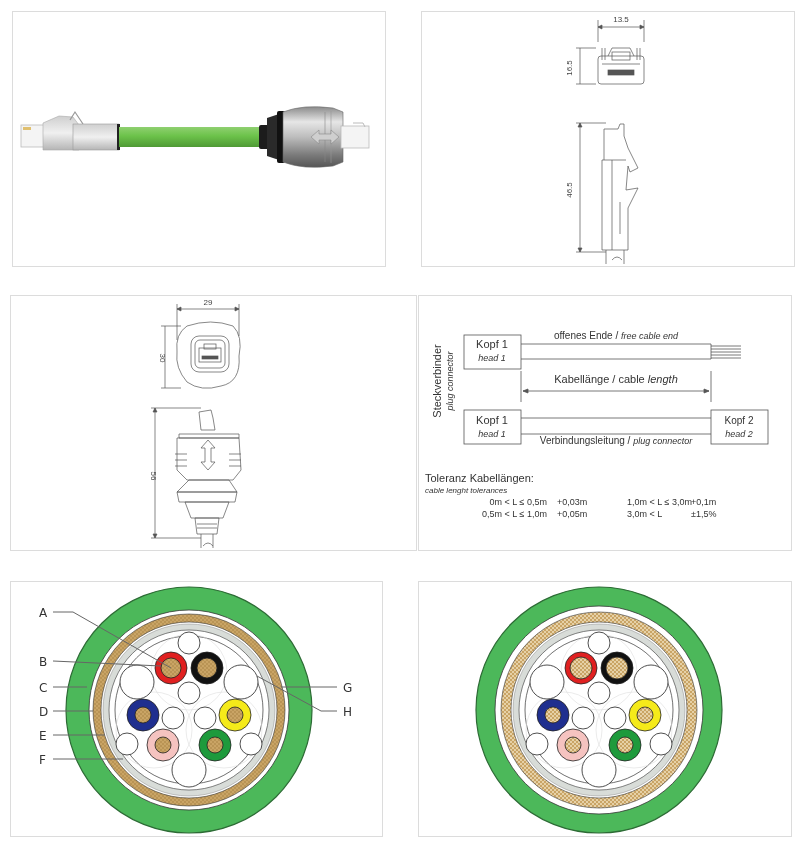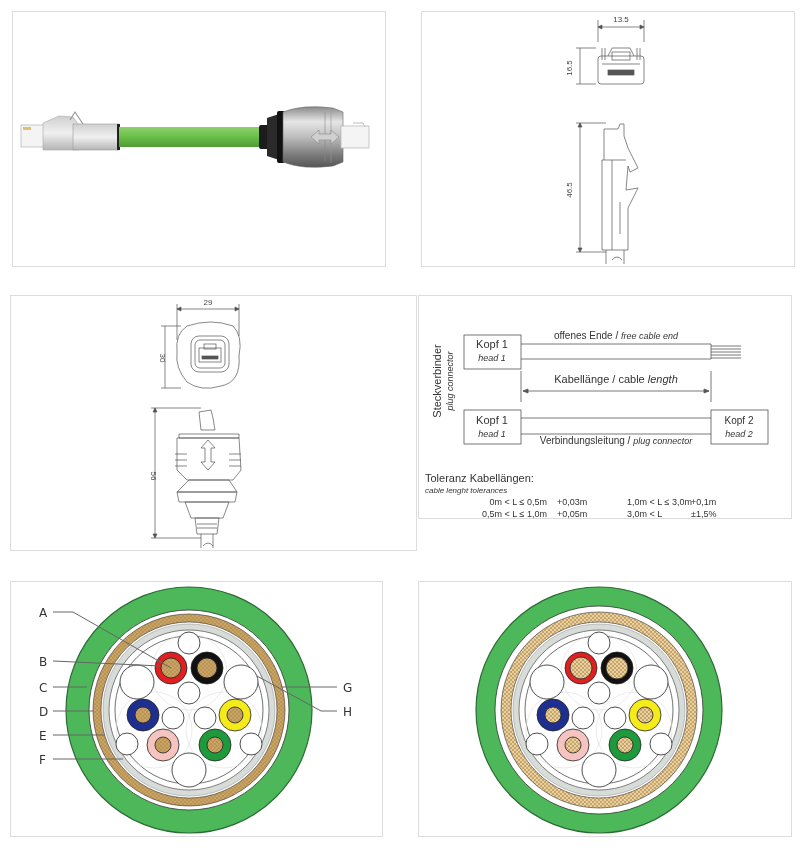--- a/index.html
+++ b/index.html
@@ -147,21 +147,21 @@
       <line x1="186" y1="232" x2="206" y2="232"></line>
       <path d="M190 238 L190 252 M202 238 L202 252"></path>
       <path d="M192 250 q5 -6 10 0"></path>
     </g>
     <text class="dim" x="197" y="9" text-anchor="middle">29</text>
     <text class="dim" x="149" y="62" text-anchor="middle" transform="rotate(90 149 62)">30</text>
     <text class="dim" x="140" y="180" text-anchor="middle" transform="rotate(90 140 180)">56</text>
   </svg>
 </div>
 
-<div class="panel" style="left:418px; top:295px; width:374px; height:224px;">
+<div class="panel" style="left:418px; top:295px; width:374px; height:256px;">
   <svg width="374" height="256" viewBox="0 0 374 256">
 
     <text class="lbl" x="22" y="85" text-anchor="middle" transform="rotate(-90 22 85)">Steckverbinder</text>
     <text class="lbl-i" x="34" y="85" text-anchor="middle" transform="rotate(-90 34 85)">plug connector</text>
 
     <g stroke="#555" stroke-width="0.8" fill="none">
 
       <rect x="45" y="39" width="57" height="34"></rect>
       <line x1="102" y1="48" x2="292" y2="48"></line>
       <line x1="102" y1="63" x2="292" y2="63"></line>

